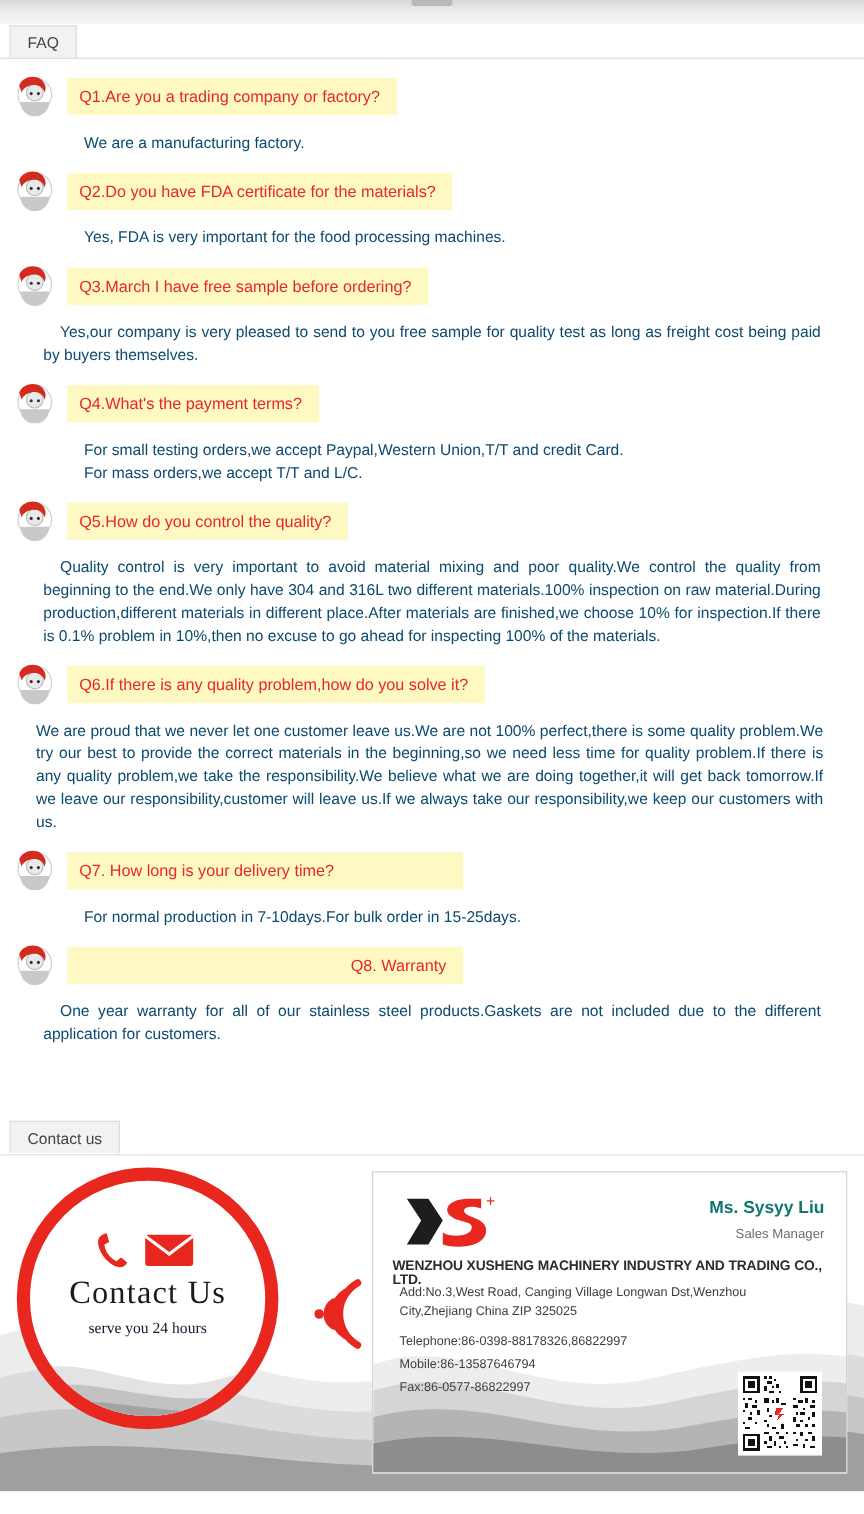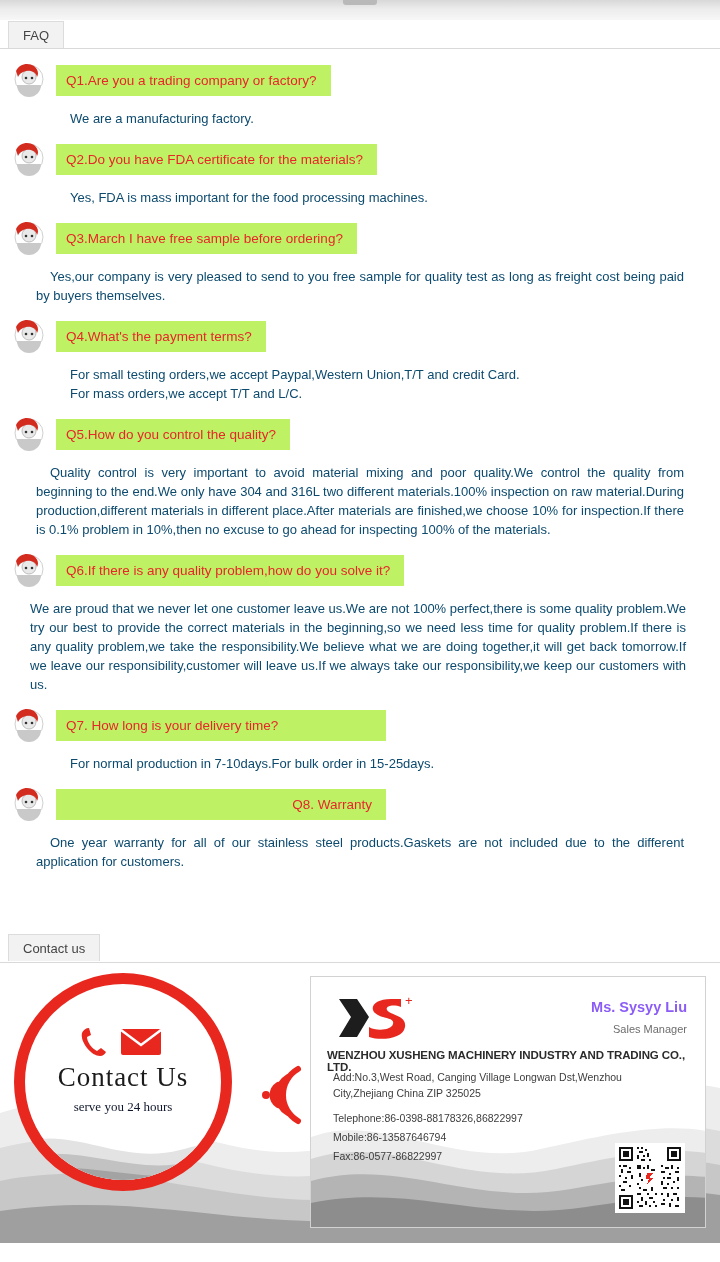--- a/index.html
+++ b/index.html
@@ -75,21 +75,21 @@
   .avatar {
     position: absolute;
     left: 0;
     top: 2px;
     width: 36px;
     height: 34px;
   }
   .avatar svg { display: block; }
   .q-text {
     display: inline-block;
-    background: #bef264;
+    background: #fef9c3;
     color: #e8262a;
     font-size: 13.5px;
     line-height: 17px;
     padding: 7px 14px 7px 10px;
     margin-top: 4px;
     white-space: nowrap;
   }
   .a-text {
     font-size: 13px;
     line-height: 19px;
@@ -220,21 +220,21 @@
     height: 54px;
   }
   .card-person {
     position: absolute;
     right: 18px;
     top: 22px;
     text-align: right;
   }
   .card-person .nm {
     font-size: 14.5px;
-    color: #8b5cf6;
+    color: #0f766e;
     font-weight: bold;
     margin-left: 31px;
   }
   .card-person .ttl {
     font-size: 11px;
     color: #6d6d6d;
     margin-top: 8px;
   }
   .card-company {
     position: absolute;
@@ -317,21 +317,21 @@
             <path d="M3 22a12 12 0 0 0 24 0z" fill="#c9c9c9"></path>
             <circle cx="15" cy="14" r="7" fill="#e9e9e9" stroke="#bdbdbd"></circle>
             <path d="M2 8c3-7 12-9 18-5 4 3 5 8 3 11-1-5-6-7-11-6-4 1-7 3-8 6z" fill="#d42b1f"></path>
             <circle cx="12" cy="15" r="1.3" fill="#333"></circle>
             <circle cx="18" cy="15" r="1.3" fill="#333"></circle>
           </svg>
         </div>
         <div class="q-text">Q2.Do you have FDA certificate for the materials?</div>
       </div>
       <div class="a-text narrow">
-        <span class="a-line">Yes, FDA is mass important for the food processing machines.</span>
+        <span class="a-line">Yes, FDA is very important for the food processing machines.</span>
       </div>
     </div>
 
     <div class="faq-item">
       <div class="q-row">
         <div class="avatar">
           <svg width="36" height="34" viewBox="0 0 36 34">
             <circle cx="15" cy="16" r="14" fill="#ffffff" stroke="#d0d0d0"></circle>
             <path d="M3 22a12 12 0 0 0 24 0z" fill="#c9c9c9"></path>
             <circle cx="15" cy="14" r="7" fill="#e9e9e9" stroke="#bdbdbd"></circle>

